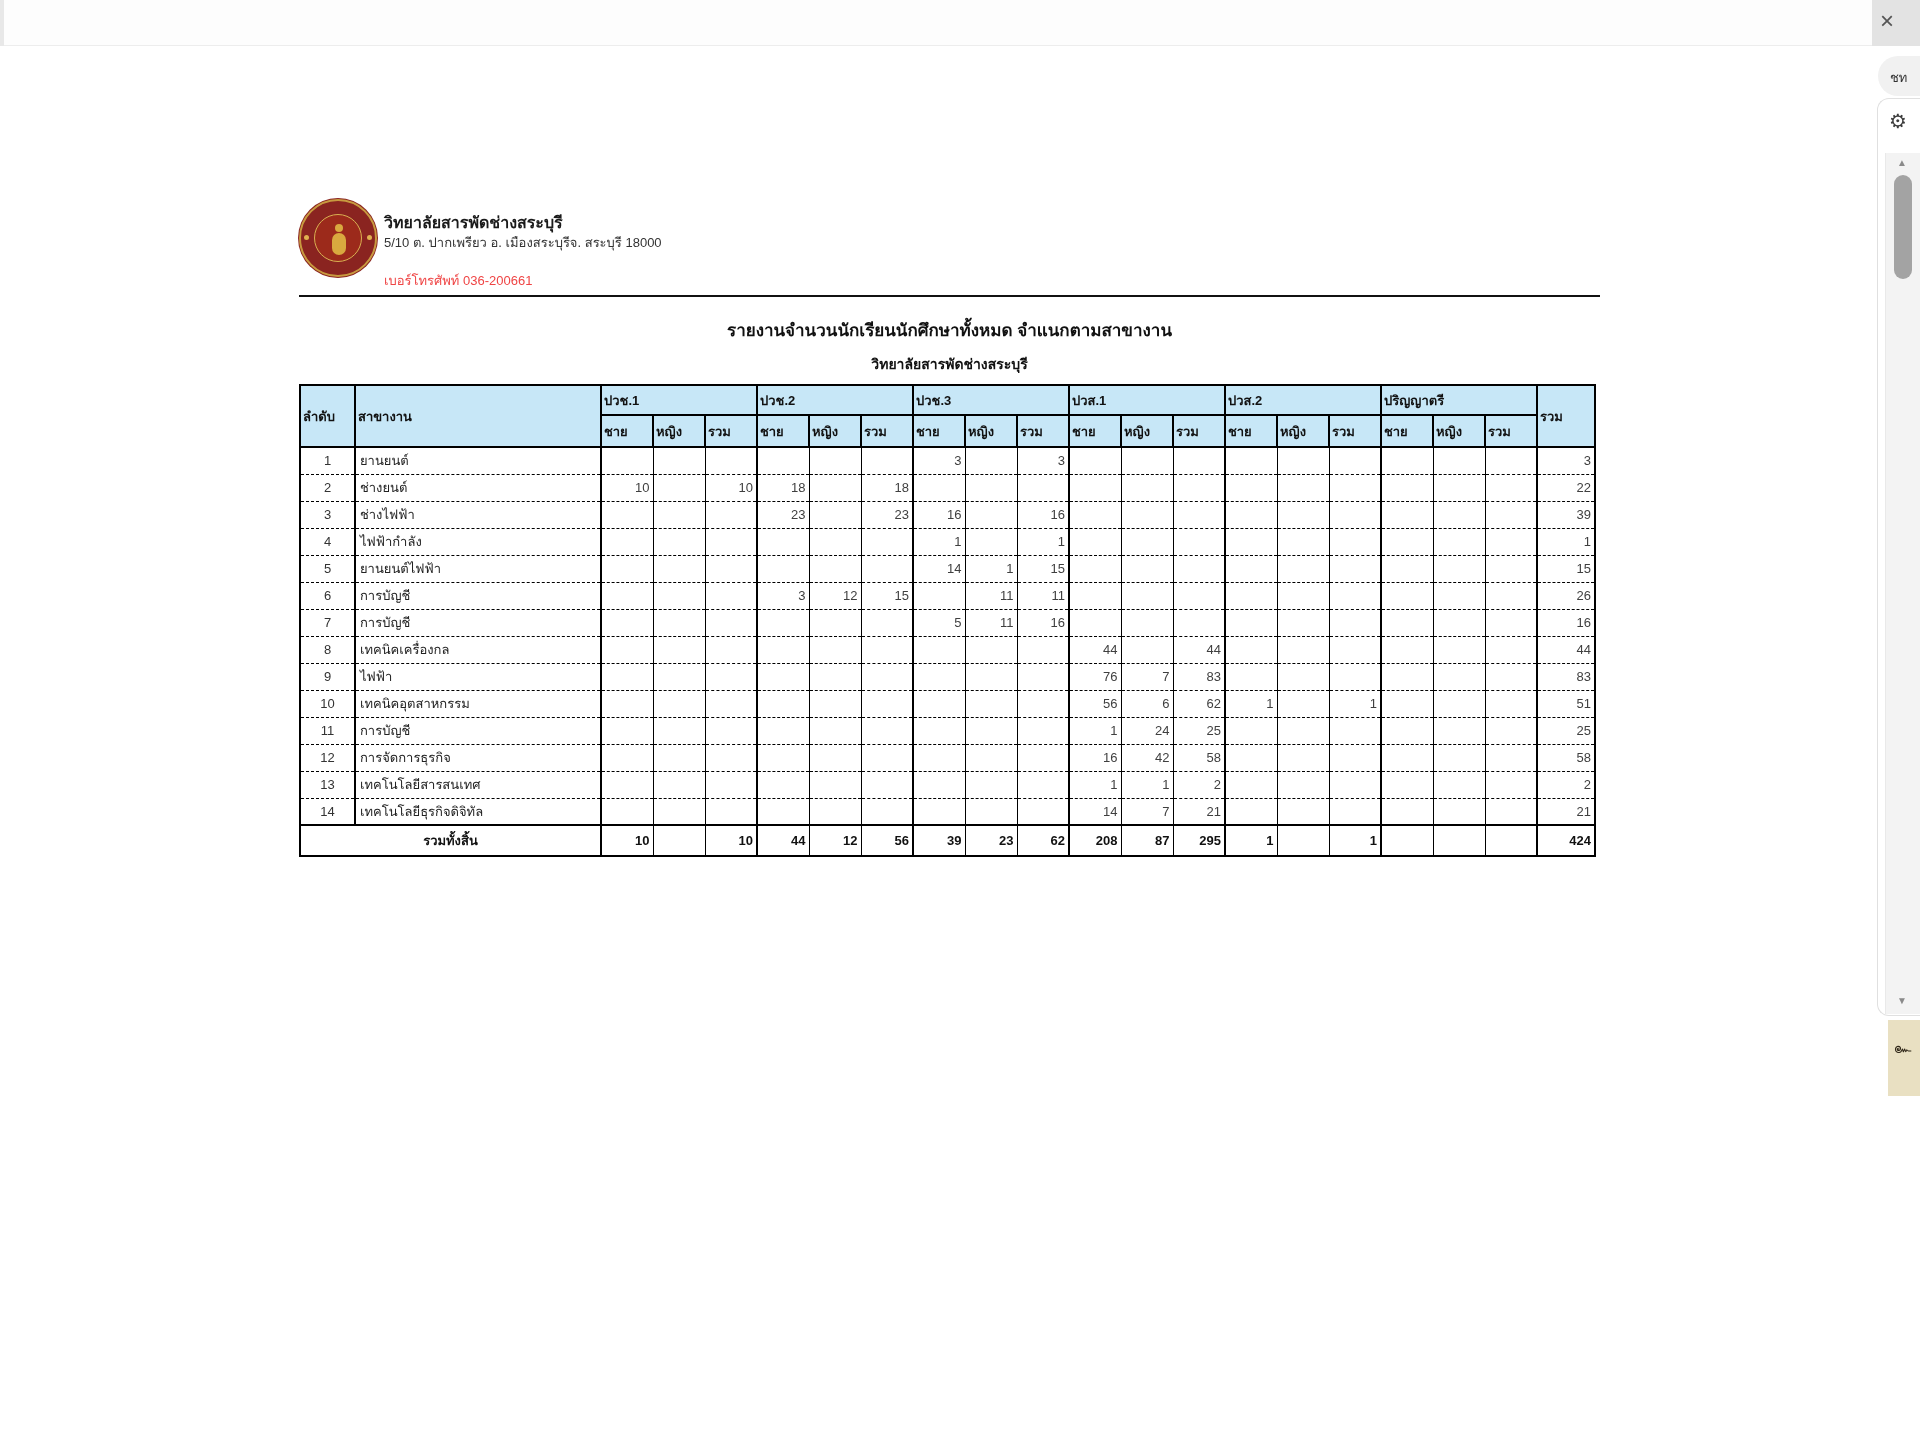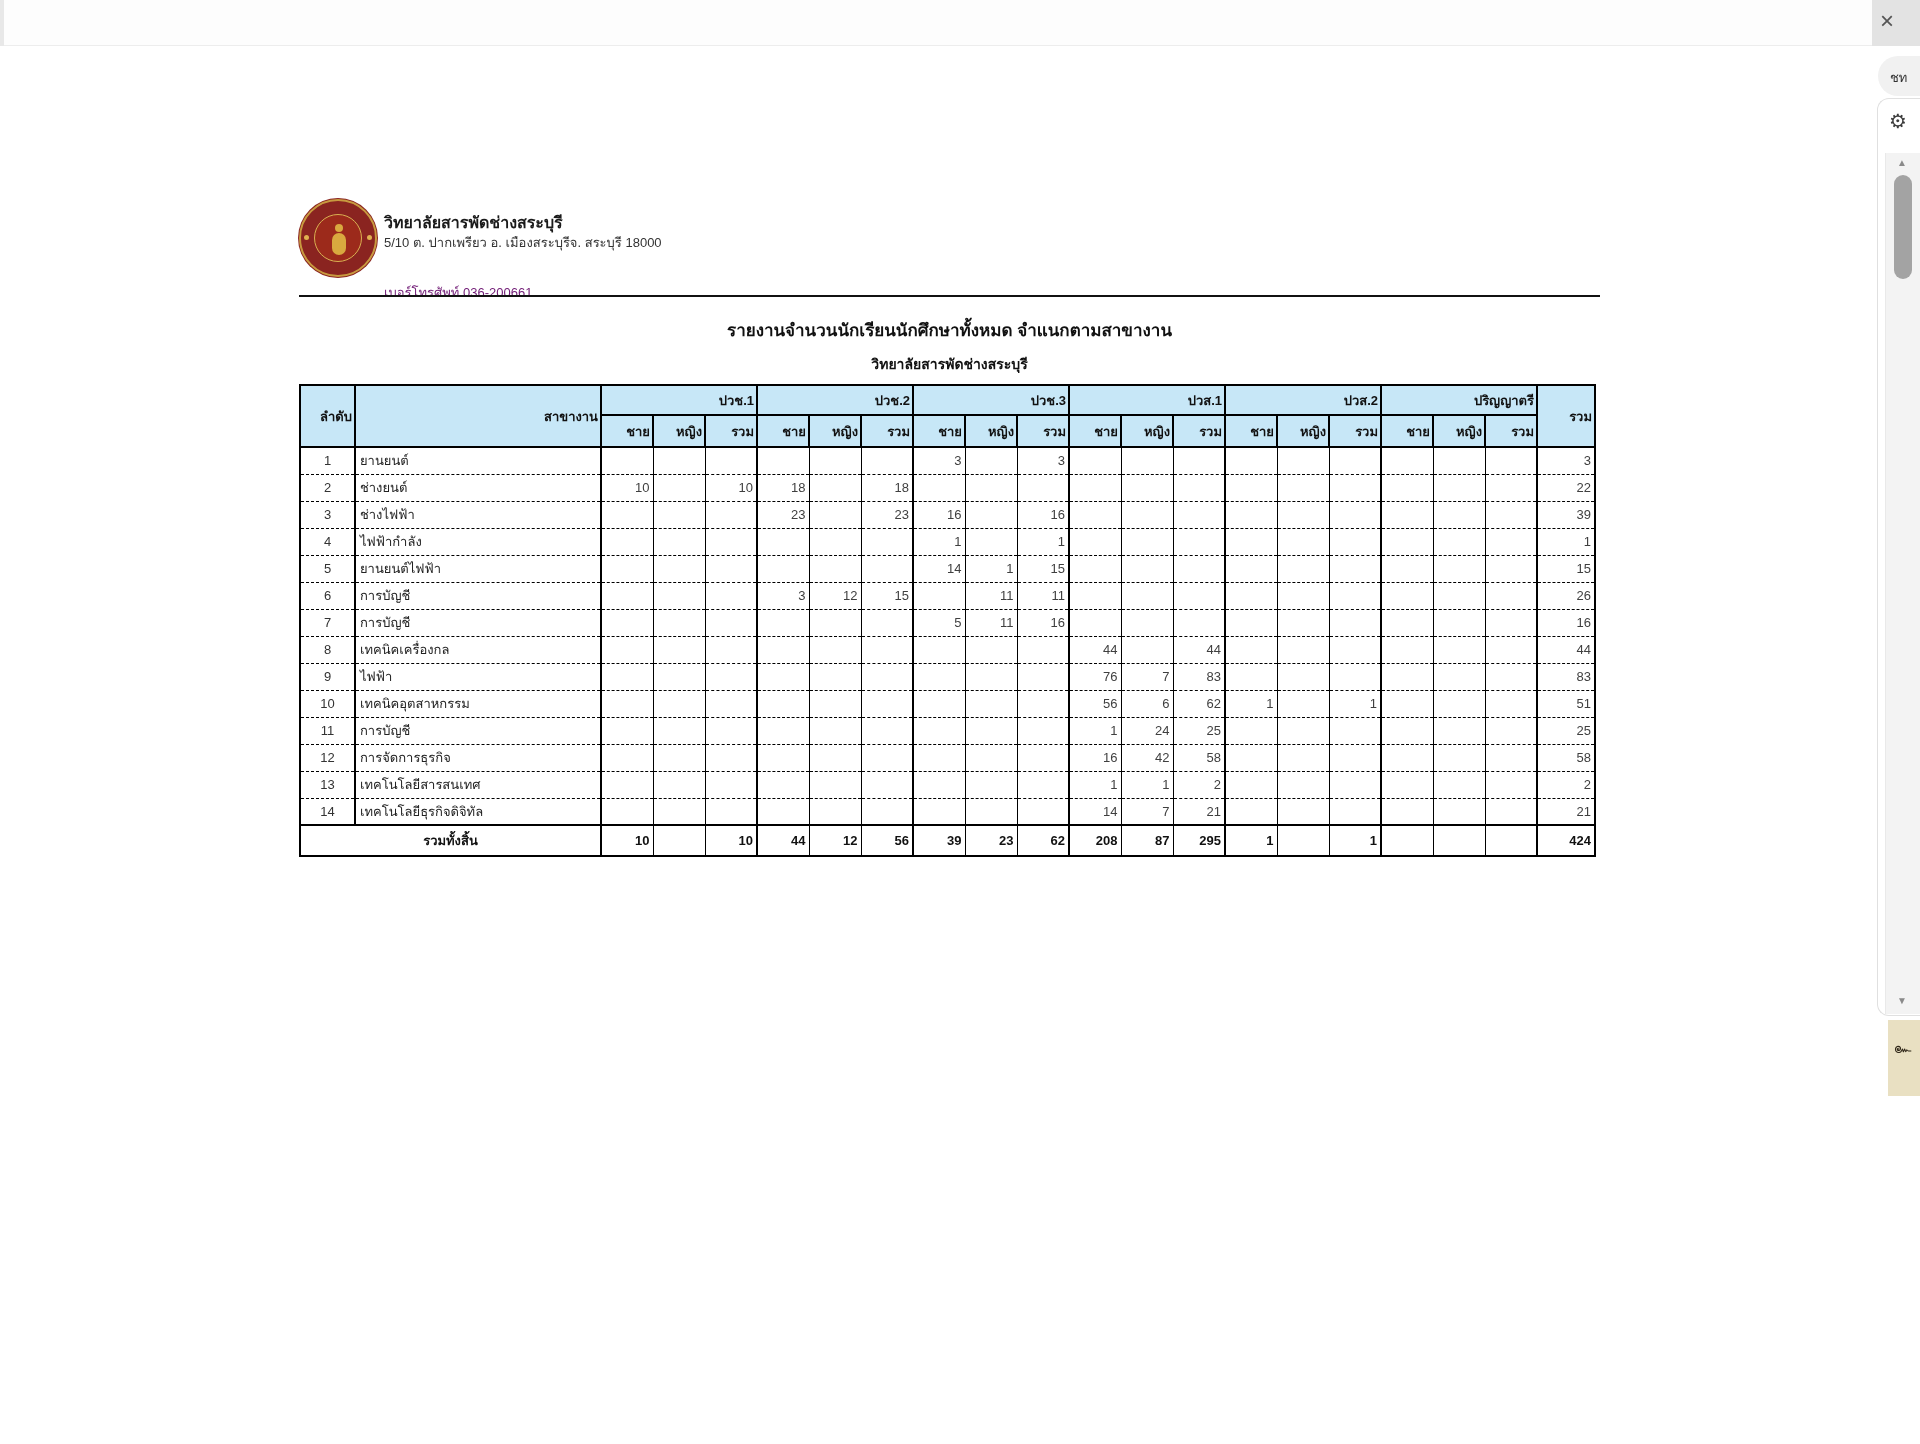--- a/index.html
+++ b/index.html
@@ -43,33 +43,33 @@
   .logo .orn1 { position:absolute; left:20px; top:9px; width:8px; height:8px;
                 border-radius:50%; background:#d9a93f; }
   .logo .orn2 { position:absolute; left:17px; top:18px; width:14px; height:22px;
                 border-radius:7px; background:#d9a93f; }
   .logo .dotL, .logo .dotR { position:absolute; top:34px; width:5px; height:5px;
                 border-radius:50%; background:#e0b050; }
   .logo .dotL { left:3px; } .logo .dotR { right:3px; }
 
   .org-name { position:absolute; left:384px; top:210px; font-size:16px; font-weight:bold; color:#1a1a1a; }
   .org-addr { position:absolute; left:384px; top:232px; font-size:13px; color:#333; }
-  .org-tel  { position:absolute; left:384px; top:270px; font-size:13px; color:#701a75;margin-top:12px; }
+  .org-tel  { position:absolute; left:384px; top:270px; font-size:13px; color:#ef4444; }
   .rule { position:absolute; left:299px; top:295px; width:1301px; height:2px; background:#111; }
   .rpt-title { position:absolute; left:299px; top:316px; width:1301px; text-align:center;
                font-size:17px; font-weight:bold; color:#111; }
   .rpt-sub   { position:absolute; left:299px; top:353px; width:1301px; text-align:center;
                font-size:14px; font-weight:bold; color:#111; }
 
   
   .tbl-wrap { position:absolute; left:299px; top:384px; }
   table { border-collapse:collapse; table-layout:fixed; font-size:13px;
           border:2px solid #000; }
   th { background:#c7e7f7; border:2px solid #000; font-weight:bold; color:#111;
-       padding:1px 2px; text-align:right; }
+       padding:1px 2px; text-align:left; }
   thead tr:first-child { height:30px; } thead tr:last-child { height:32px; }
   tbody tr { height:27px; }
   td { border-left:1px solid #000; border-top:1px dashed #000; overflow:hidden;
        white-space:nowrap; }
   td.grp { border-left:2px solid #000; }
   td.num { text-align:right; padding-right:3px; color:#3f3f3f; }
   td.name { text-align:left; padding-left:4px; color:#222; }
   td.no { text-align:center; color:#333; }
   tr.total { height:31px; }
   tr.total td { border-top:2px solid #000; border-bottom:2px solid #000;

